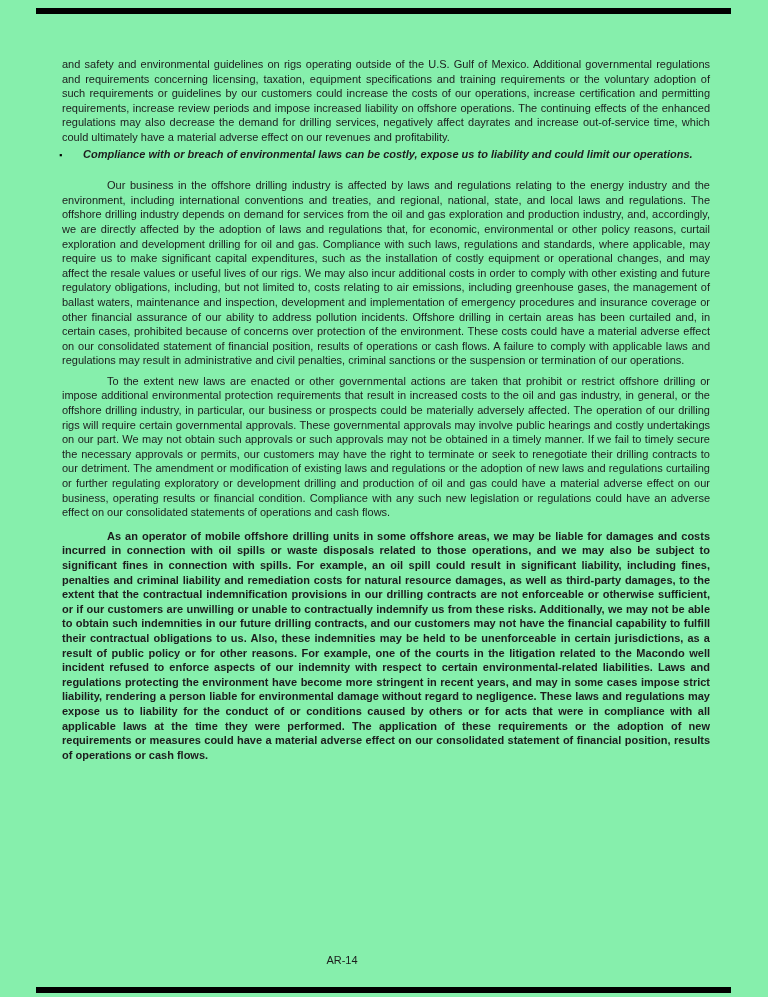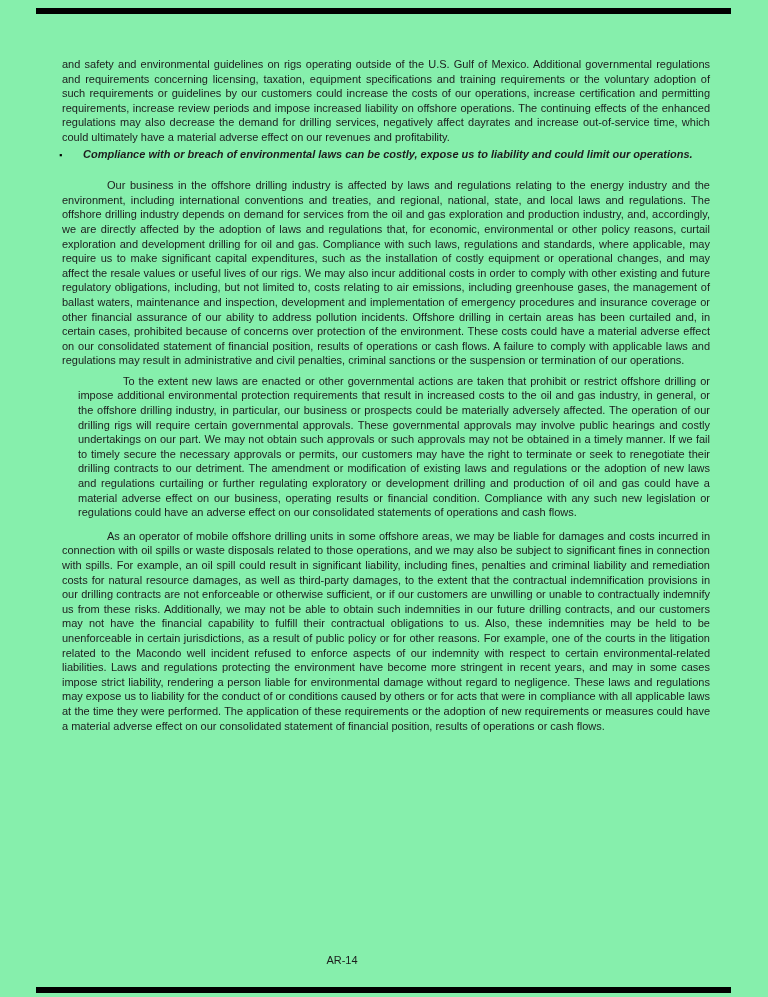--- a/index.html
+++ b/index.html
@@ -29,22 +29,22 @@
     top: 57px;
     width: 648px;
     color: #1c1c1c;
     font-size: 11px;
     line-height: 14.6px;
     text-align: justify;
   }
   p.body { text-align: justify; }
   p.body.indent { text-indent: 45px; }
   p.p2 { margin-top: 16px; }
-  p.p3 { margin-top: 6px; margin-left: 16px; }
-  p.p4 { margin-top: 9px; }
+  p.p3 { margin-top: 6px; }
+  p.p4 { margin-top: 9px; font-weight: bold; }
   .heading {
     display: flex;
     align-items: baseline;
     margin: 2px 0 8px 0;
     font-weight: bold;
     font-style: italic;
     text-align: left;
   }
   .heading .bullet {
     font-style: normal;

